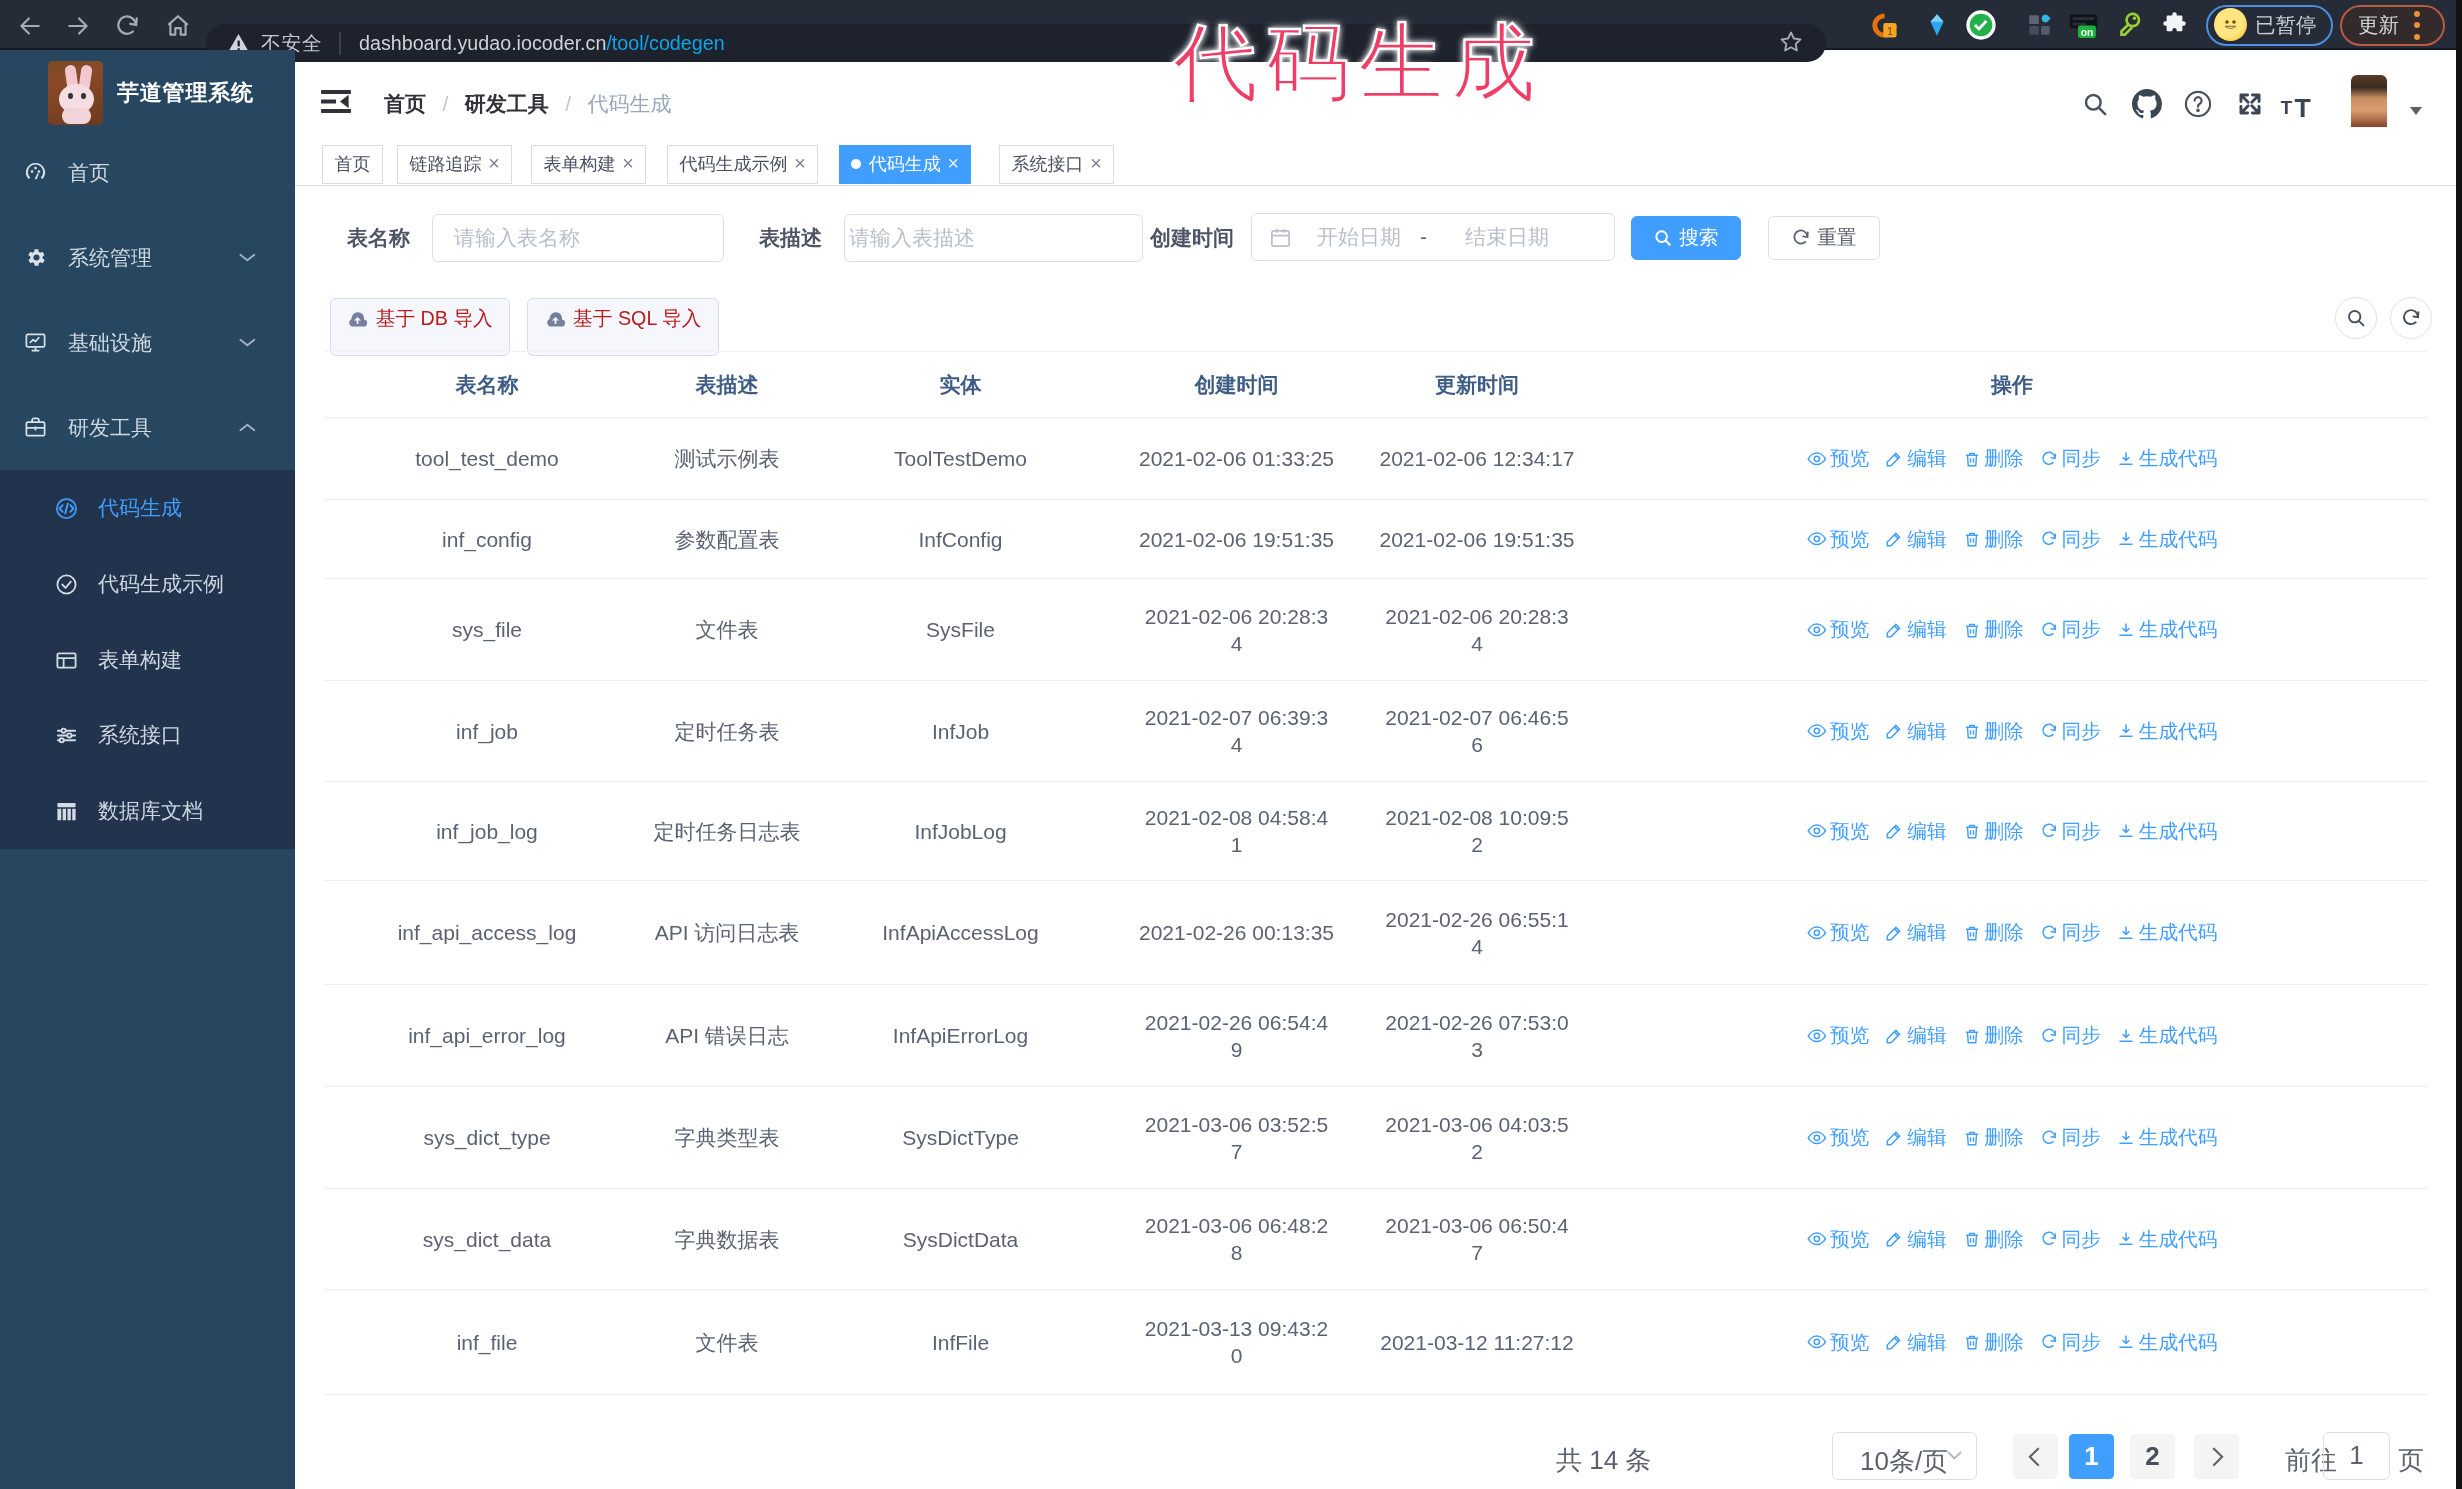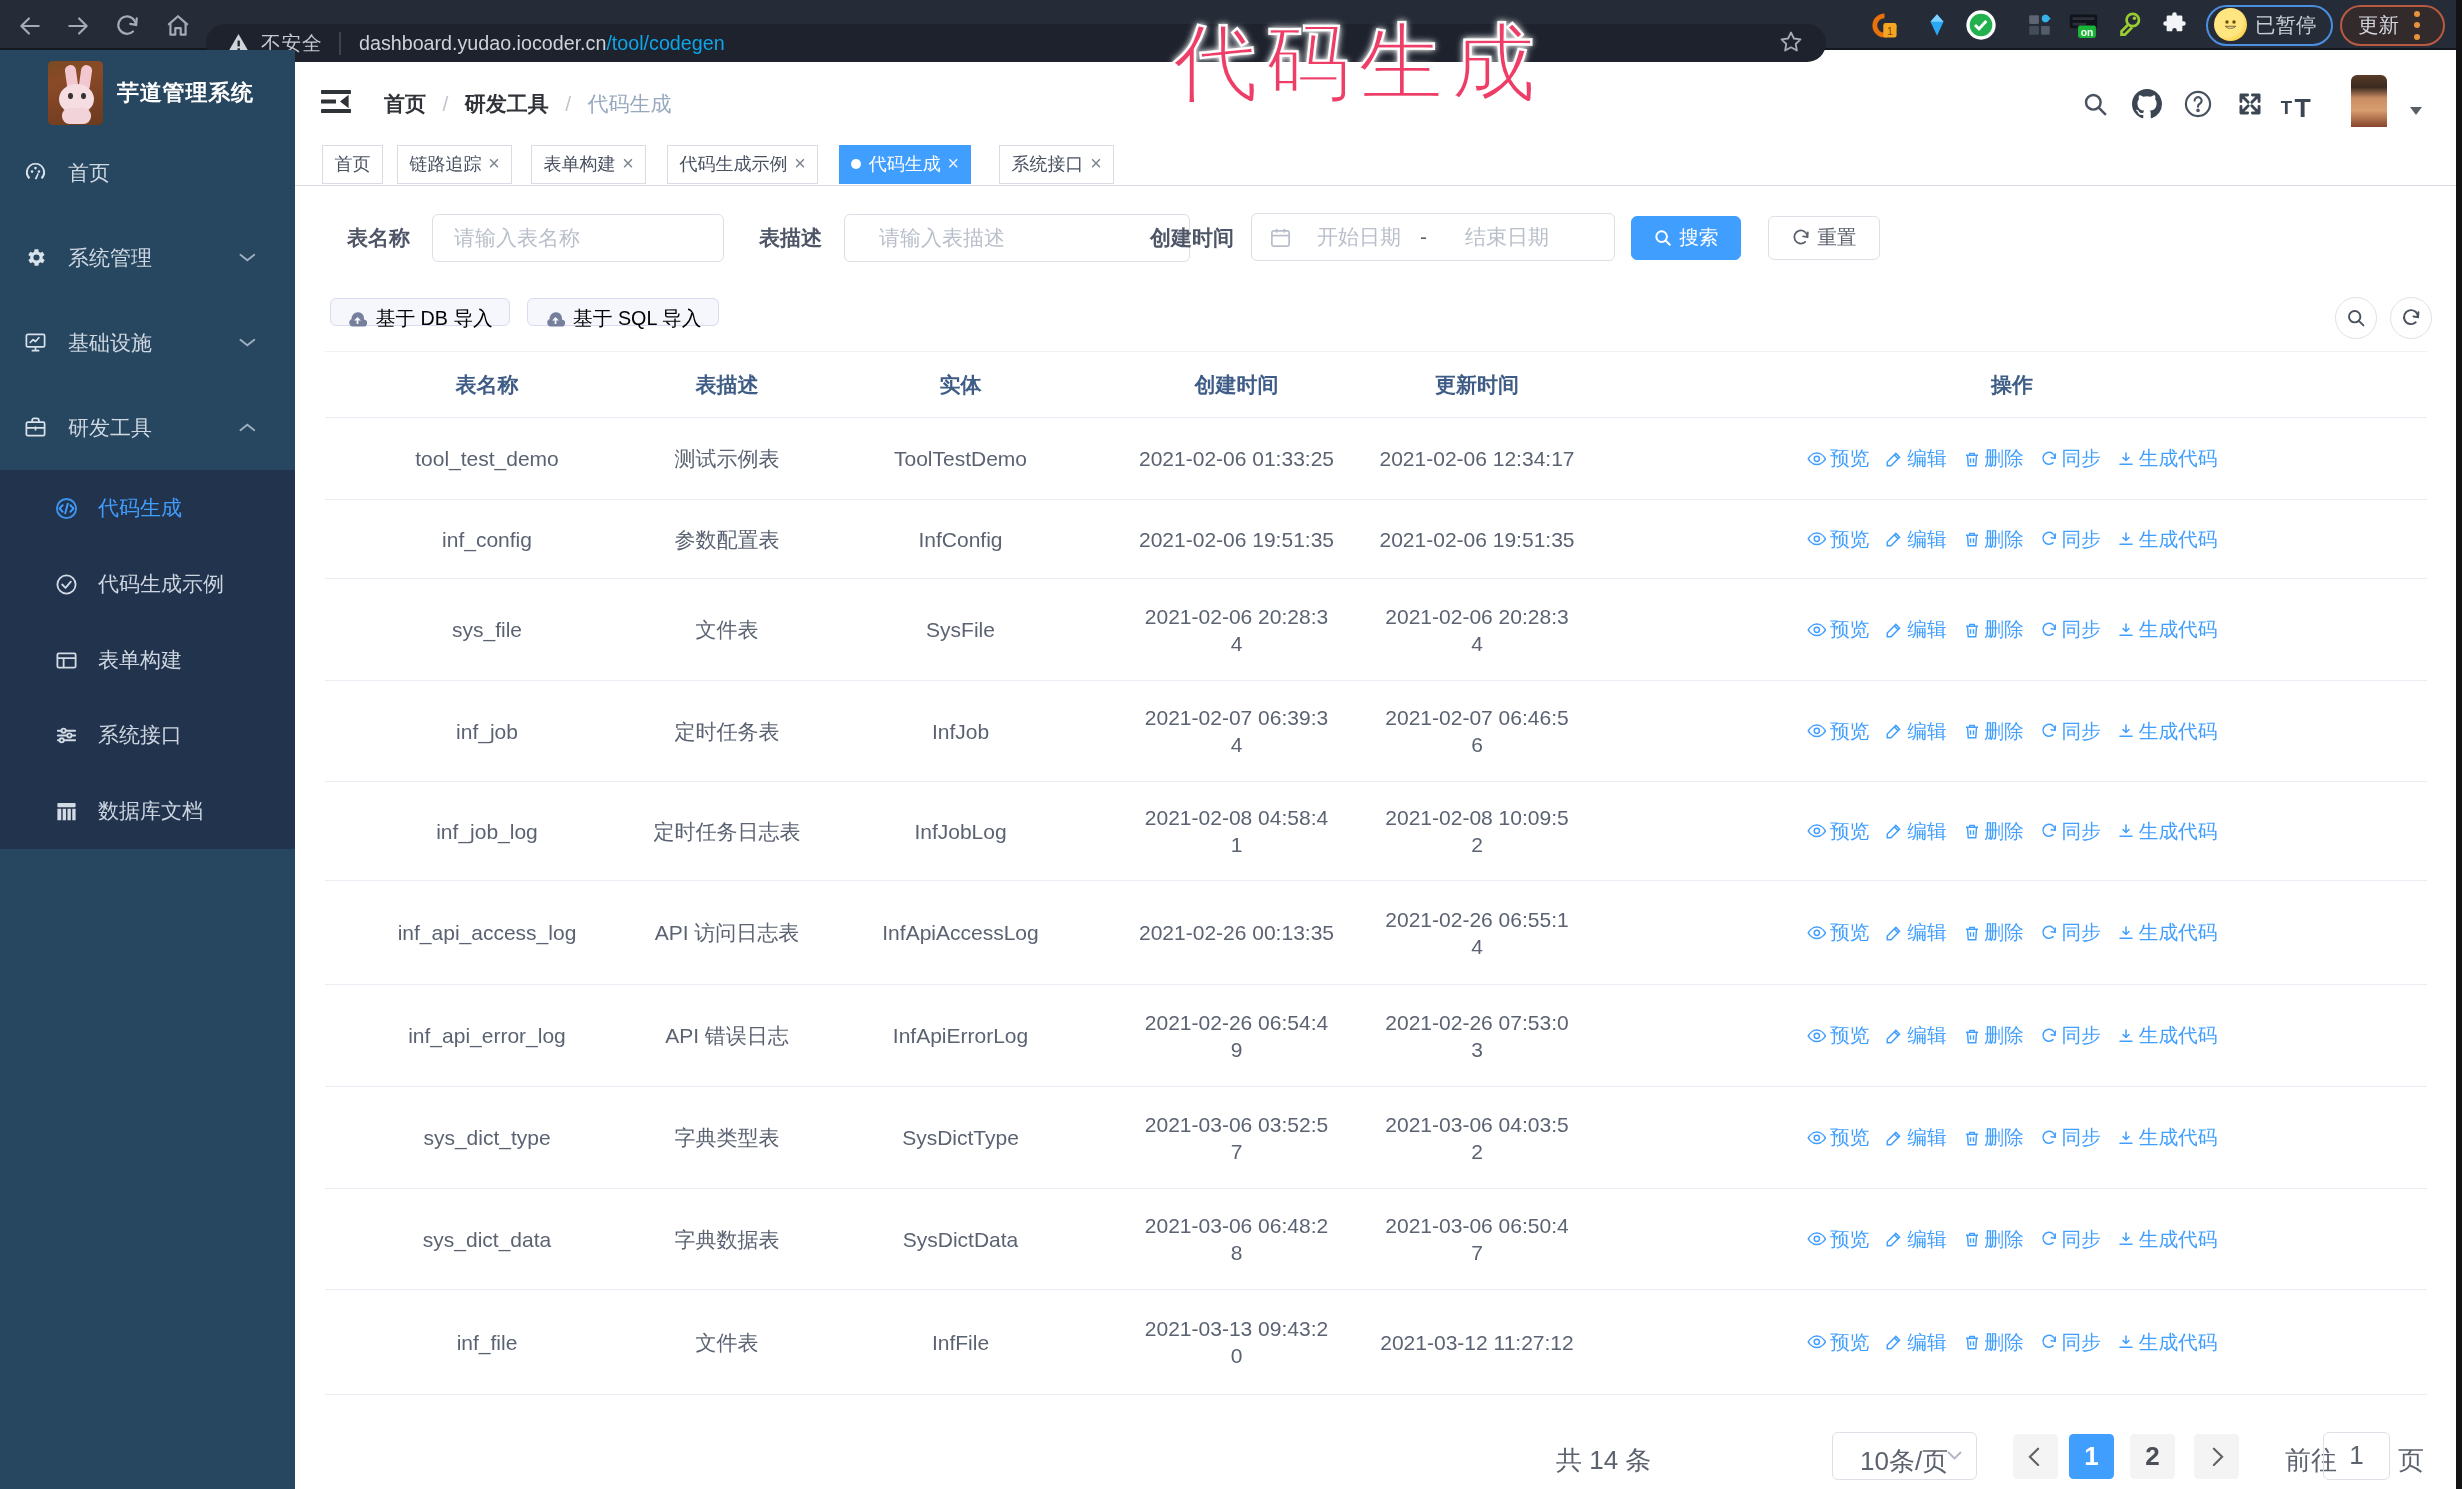--- a/index.html
+++ b/index.html
@@ -53,21 +53,21 @@
 .tag.active{background:#409eff;border-color:#409eff;color:#fff}
 .tag.active .dot{display:inline-block;width:9.8px;height:9.8px;background:#fff;border-radius:50%;margin-right:7.6px;vertical-align:middle;position:relative;top:-1.5px}
 .tag.active .x{color:#e8f2ff}
 
 #content{position:absolute;left:295px;top:186px;width:2161px;height:1303px;background:#fff}
 .flabel{position:absolute;font-size:21px;font-weight:700;color:#4e5566;line-height:48px;white-space:nowrap}
 .finput{position:absolute;height:48px;background:#fff;border:1.5px solid #dcdfe6;border-radius:6px;font-size:21px;color:#b9bfca;line-height:45px;white-space:nowrap}
 .btn{position:absolute;height:44px;border-radius:6px;font-size:19.7px;line-height:41px;text-align:center;white-space:nowrap}
 .btn.blue{background:#409eff;border:1.5px solid #409eff;color:#fff}
 .btn.plain{background:#fff;border:1.5px solid #dcdfe6;color:#5c626e}
-.btn.lav{background:#f6f7fd;border:1.5px solid #d9dcee;color:#000000;height:28px;line-height:39px}
+.btn.lav{background:#f6f7fd;border:1.5px solid #d9dcee;color:#b91c1c;height:58px;line-height:39px}
 .cbtn{position:absolute;width:42px;height:42px;border-radius:50%;background:#fff;border:1.5px solid #dfe2e9}
 .cbtn svg{position:absolute;left:50%;top:50%;transform:translate(-50%,-50%)}
 
 #tbl{position:absolute;left:30px;top:165px;width:2102px;border-collapse:collapse;table-layout:fixed;font-size:21px;color:#5b6372}
 #tbl th{font-weight:700;color:#3e5c85;border-bottom:1.5px solid #e9edf4;border-top:1.5px solid #eef1f6}
 #tbl td{border-bottom:1.5px solid #e9edf4;text-align:center;vertical-align:middle;line-height:27px;white-space:nowrap}
 #tbl th{text-align:center;vertical-align:middle}
 .acts{display:flex;justify-content:center;align-items:center;gap:16px;color:#409eff;font-size:19.7px;white-space:nowrap}
 .acts .ag{display:inline-flex;align-items:center;gap:3.8px}
 
@@ -303,21 +303,21 @@
   <span class="tag" style="left:102px">链路追踪<span class="x">×</span></span>
   <span class="tag" style="left:236px">表单构建<span class="x">×</span></span>
   <span class="tag" style="left:372px">代码生成示例<span class="x">×</span></span>
   <span class="tag active" style="left:544px"><span class="dot"></span>代码生成<span class="x">×</span></span>
   <span class="tag" style="left:704px">系统接口<span class="x">×</span></span>
 </div>
 <div id="content">
   <span class="flabel" style="left:52px;top:28px">表名称</span>
   <div class="finput" style="left:137px;top:28px;width:292px;padding-left:21px">请输入表名称</div>
   <span class="flabel" style="left:464px;top:28px">表描述</span>
-  <div class="finput" style="left:549px;top:28px;width:346px;padding-left:34px">请输入表描述</div>
+  <div class="finput" style="left:549px;top:28px;width:299px;padding-left:4px">请输入表描述</div>
   <span class="flabel" style="left:855px;top:28px">创建时间</span>
   <div class="finput" style="left:956px;top:27px;width:364px">
     <svg style="position:absolute;left:16.7px;top:12px" width="23" height="23" viewBox="0 0 24 24" fill="none" stroke="#b9bfca" stroke-width="1.8">
         <rect x="3" y="5" width="18" height="16" rx="2"></rect>
         <line x1="3" y1="10" x2="21" y2="10"></line>
         <line x1="8" y1="3" x2="8" y2="7"></line>
         <line x1="16" y1="3" x2="16" y2="7"></line>
       </svg>
     <span style="position:absolute;left:65px">开始日期</span>
     <span style="position:absolute;left:168px;color:#5c626e">-</span>

